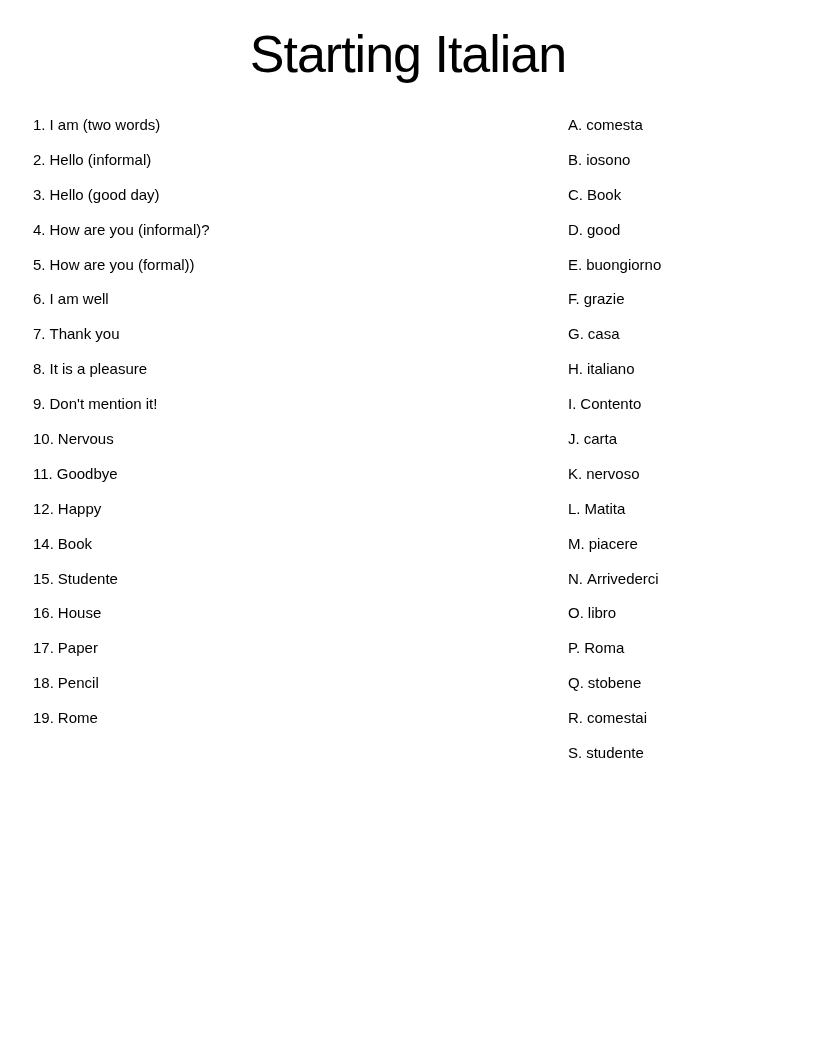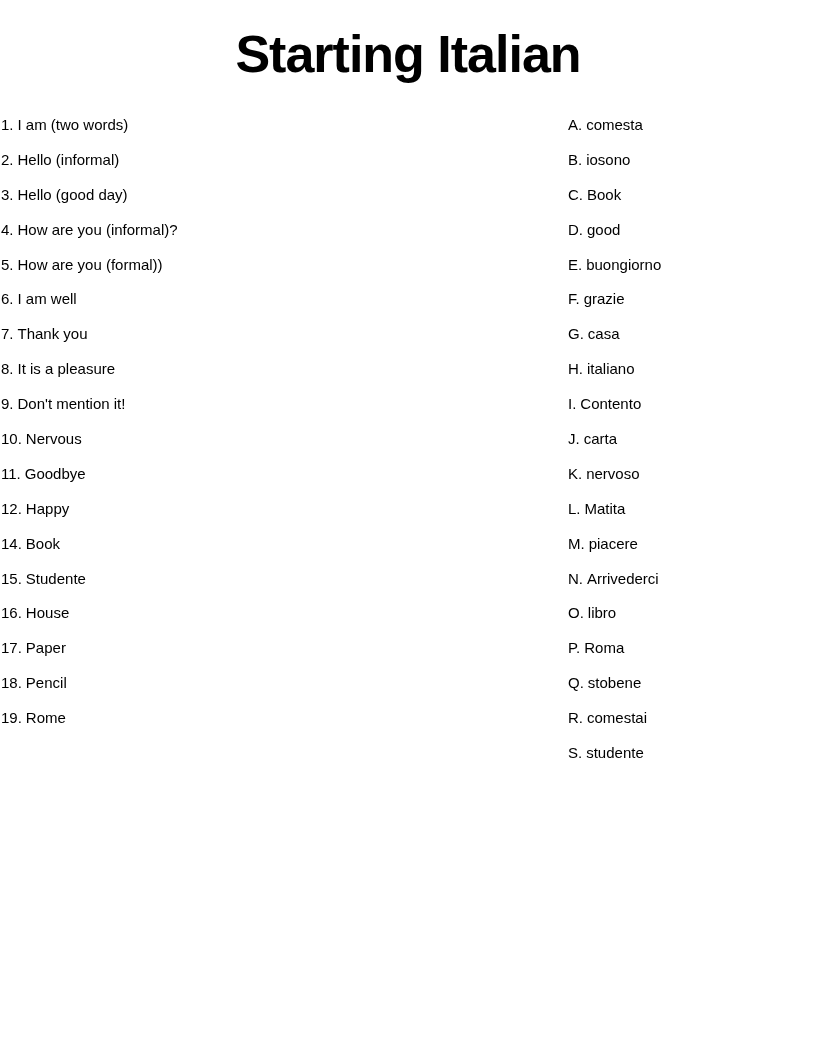--- a/index.html
+++ b/index.html
@@ -15,36 +15,36 @@
     color: #000000;
     overflow: hidden;
   }
   .page-title {
     position: absolute;
     top: 26px;
     left: 0;
     width: 816px;
     text-align: center;
     font-size: 52px;
-    font-weight: 700;
+    font-weight: 400;
     letter-spacing: -1px;
     line-height: 1.1;
     white-space: nowrap;
   }
   .columns {
     position: absolute;
     top: 108px;
     left: 0;
     width: 816px;
   }
   .col {
     position: absolute;
     top: 0;
   }
-  .col-left  { left: 1px; }
+  .col-left  { left: 1px; padding-left: 32px; }
   .col-right { left: 558px; margin-left: 10px; }
   .row {
     height: 34.9px;
     line-height: 34.9px;
     font-size: 15px;
     white-space: nowrap;
   }
   .row .item-label { margin-right: 4px; }
 </style>
 </head>

